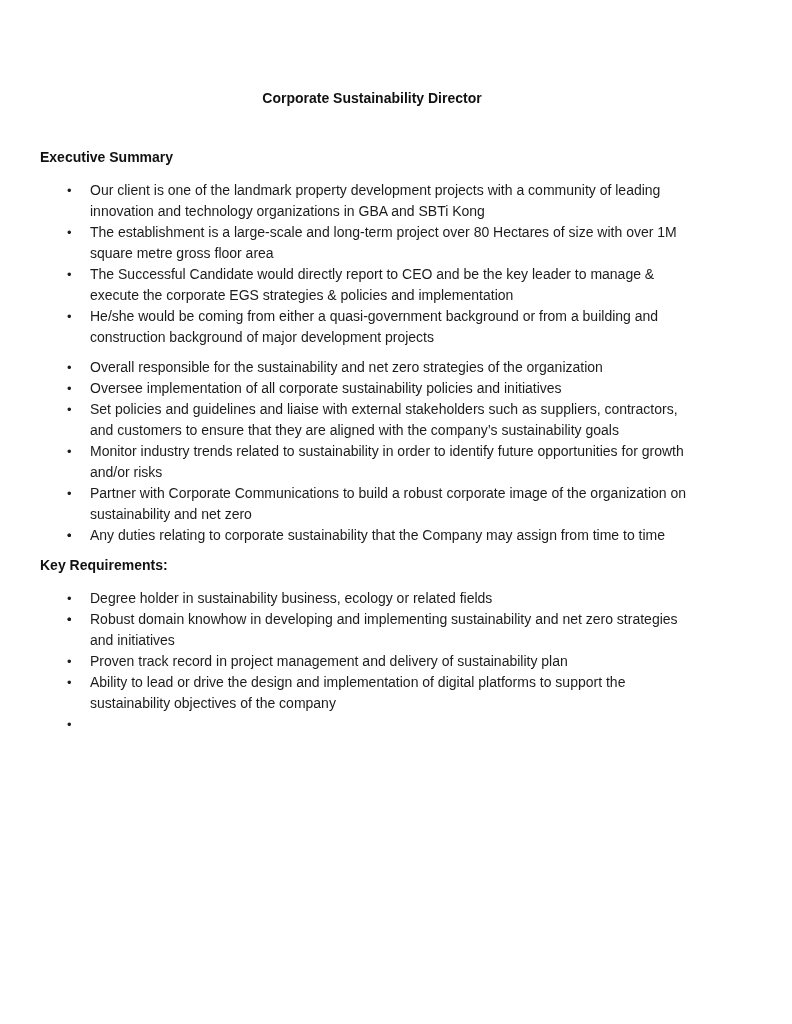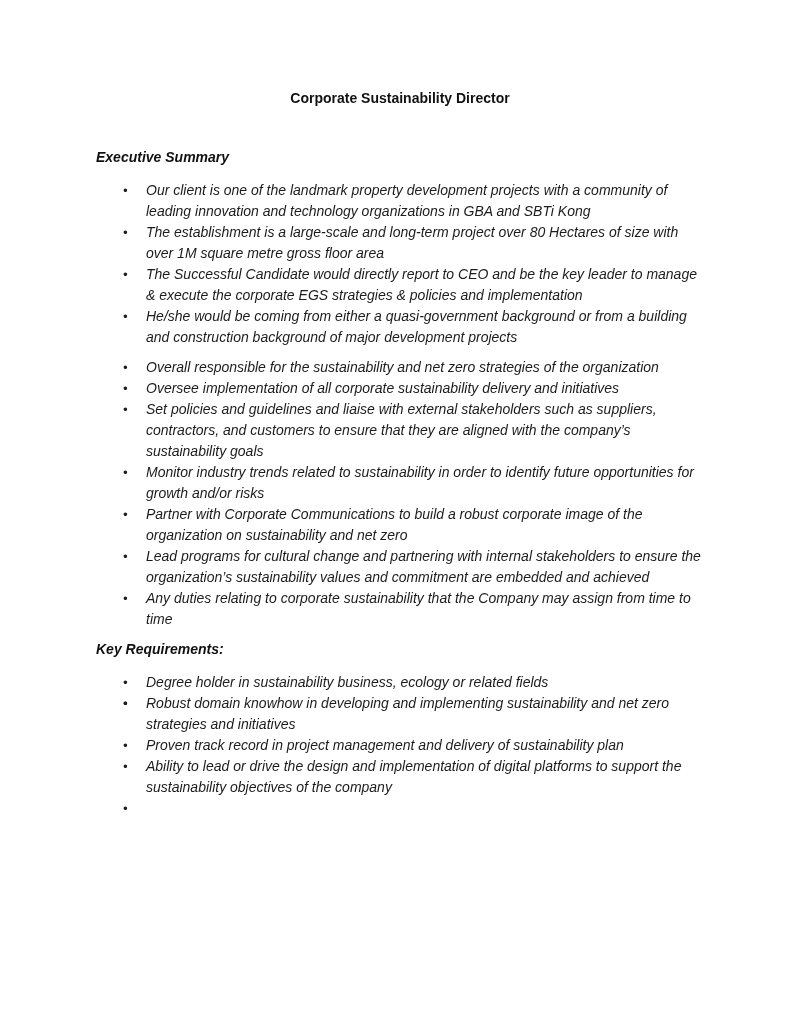--- a/index.html
+++ b/index.html
@@ -6,35 +6,35 @@
     margin: 0;
     padding: 0;
     background: #ffffff;
   }
   .page {
     position: relative;
     width: 792px;
     height: 1024px;
     box-sizing: border-box;
     background: #ffffff;
-    padding: 88px 88px 0 96px;
+    padding: 88px 88px 0 40px;
     font-family: "Liberation Sans", sans-serif;
     font-size: 14px;
     line-height: 21px;
     color: #1c1c1c;
     overflow: hidden;
   }
   .doc-title {
     margin: 0 0 38px 0;
     text-align: center;
     font-size: 14px;
     font-weight: bold;
     color: #111111;
   }
-  .doc-section { margin: 0; font-style: italic; }
+  .doc-section { margin: 0; }
   .section-heading {
     margin: 8px 0 12px 0;
     font-size: 14px;
     font-weight: bold;
     color: #111111;
   }
   ul.bullets {
     list-style: none;
     margin: 0 0 9px 0;
     padding: 0 0 0 50px;
@@ -84,41 +84,40 @@
 
   <section class="doc-section">
     <ul class="bullets">
   <li class="bullet-item">
     <span class="dot">•</span>
     <span class="bullet-text">Overall responsible for the sustainability and net zero strategies of the organization</span>
   </li>
 
   <li class="bullet-item">
     <span class="dot">•</span>
-    <span class="bullet-text">Oversee implementation of all corporate sustainability delivery and initiatives</span>
+    <span class="bullet-text">Oversee implementation of all corporate sustainability policies and initiatives</span>
   </li>
 
   <li class="bullet-item">
     <span class="dot">•</span>
     <span class="bullet-text">Set policies and guidelines and liaise with external stakeholders such as suppliers, contractors, and customers to ensure that they are aligned with the company’s sustainability goals</span>
   </li>
 
   <li class="bullet-item">
     <span class="dot">•</span>
     <span class="bullet-text">Monitor industry trends related to sustainability in order to identify future opportunities for growth and/or risks</span>
   </li>
 
   <li class="bullet-item">
     <span class="dot">•</span>
     <span class="bullet-text">Partner with Corporate Communications to build a robust corporate image of the organization on sustainability and net zero</span>
   </li>
 
   <li class="bullet-item">
     <span class="dot">•</span>
-    <span class="bullet-text">Lead programs for cultural change and partnering with internal stakeholders to ensure the organization’s sustainability values and commitment are embedded and achieved</span>
   </li>
 
   <li class="bullet-item">
     <span class="dot">•</span>
     <span class="bullet-text">Any duties relating to corporate sustainability that the Company may assign from time to time</span>
   </li>
 </ul>
   </section>
 
   <section class="doc-section">

